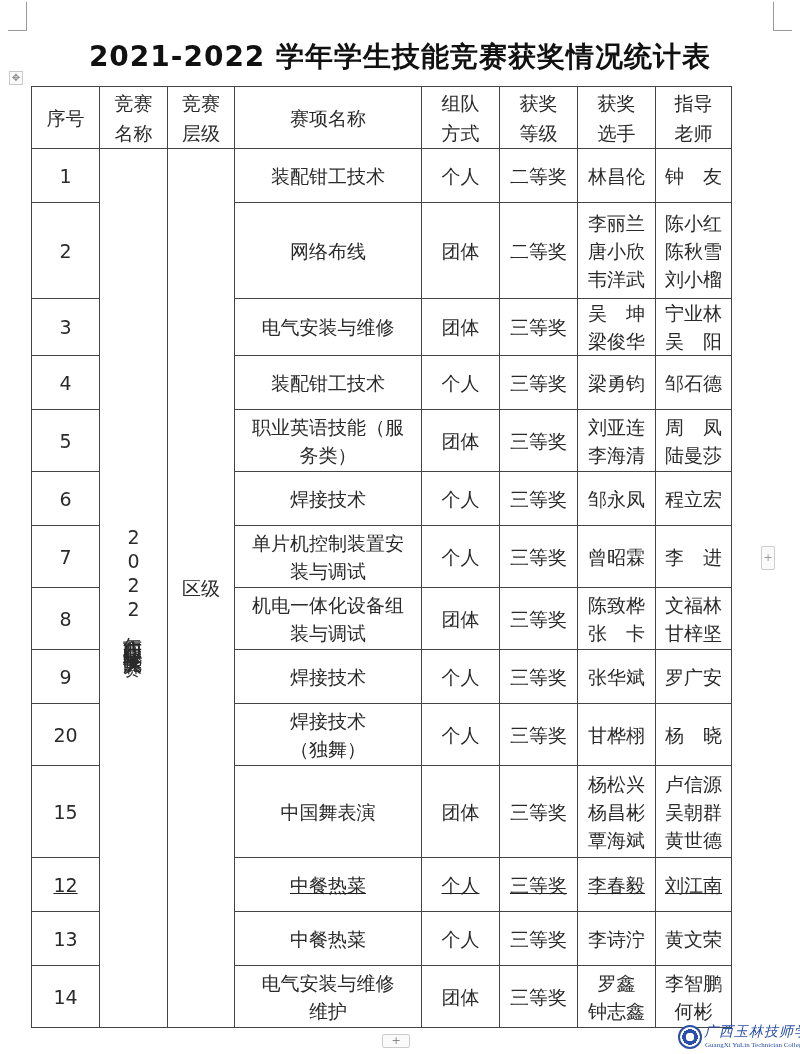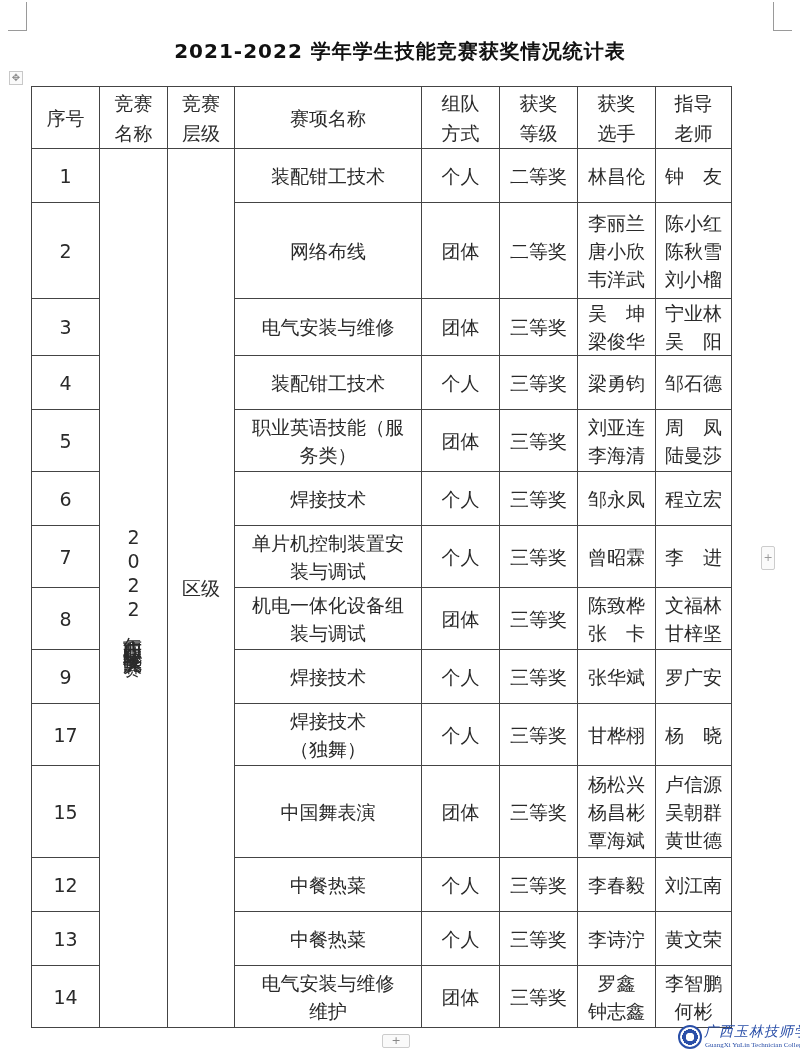--- a/index.html
+++ b/index.html
@@ -1,20 +1,20 @@
 <!DOCTYPE html>
 <html><head>
   <meta charset="utf-8">
   <style>
     html, body { margin: 0; padding: 0; background: #ffffff; }
     body { width: 800px; height: 1054px; position: relative; overflow: hidden; font-family: "DejaVu Serif", "Liberation Serif", serif; color: #222; }
     .corner-mark { position: absolute; border-color: #9a9a9a; border-style: solid; width: 18px; height: 28px; }
     .corner-tl { left: 8px; top: 2px; border-width: 0 1px 1px 0; }
     .corner-tr { left: 773px; top: 2px; border-width: 0 0 1px 1px; }
-    .title { position: absolute; left: 0; top: 38px; width: 800px; text-align: center; font-size: 20px; font-weight: bold; letter-spacing: 1px; color: #111; font-family: "DejaVu Sans", "Liberation Sans", sans-serif; }
+    .title { position: absolute; left: 0; top: 38px; width: 800px; text-align: center; font-size: 28px; font-weight: bold; letter-spacing: 1px; color: #111; font-family: "DejaVu Sans", "Liberation Sans", sans-serif; }
     .move-handle { position: absolute; left: 9px; top: 71px; width: 12px; height: 12px; border: 1px solid #c8c8c8; background: #fafafa; font-size: 10px; line-height: 12px; text-align: center; color: #888; font-family: "DejaVu Sans", sans-serif; }
     table.awards { position: absolute; left: 31px; top: 86px; border-collapse: collapse; table-layout: fixed; padding-left: 47px; }
     table.awards td, table.awards th { border: 1px solid #444; padding: 0; text-align: center; vertical-align: middle; font-weight: normal; font-size: 19px; line-height: 28px; color: #2a2a2a; font-family: "DejaVu Sans", "Liberation Sans", sans-serif; }
     table.awards th { line-height: 30px; }
     .num { font-family: "DejaVu Serif", "Liberation Serif", serif; font-size: 20px; }
     .vertical { writing-mode: vertical-rl; text-orientation: upright; letter-spacing: 2px; font-size: 19px; display: inline-block; }
     .multi span { display: block; }
     .add-col { position: absolute; left: 761px; top: 546px; width: 12px; height: 22px; border: 1px solid #ccc; border-radius: 2px; background: #fafafa; font-size: 11px; line-height: 22px; text-align: center; color: #999; font-family: "DejaVu Sans", sans-serif; }
     .add-row { position: absolute; left: 382px; top: 1034px; width: 26px; height: 12px; border: 1px solid #ccc; border-radius: 2px; background: #fafafa; font-size: 11px; line-height: 12px; text-align: center; color: #888; font-family: "DejaVu Sans", sans-serif; }
     .watermark { position: absolute; left: 678px; top: 1025px; width: 122px; height: 29px; }
@@ -209,21 +209,21 @@
         <td>个人</td>
         <td>三等奖</td>
         <td class="multi">
           <span>张华斌</span>
         </td>
         <td class="multi">
           <span>罗广安</span>
         </td>
       </tr>
       <tr style="height: 62px;">
-        <td class="num">17</td>
+        <td class="num">20</td>
         <td class="multi">
           <span>焊接技术</span>
           <span>（独舞）</span>
         </td>
         <td>个人</td>
         <td>三等奖</td>
         <td class="multi">
           <span>甘桦栩</span>
         </td>
         <td class="multi">
@@ -241,21 +241,21 @@
           <span>杨松兴</span>
           <span>杨昌彬</span>
           <span>覃海斌</span>
         </td>
         <td class="multi">
           <span>卢信源</span>
           <span>吴朝群</span>
           <span>黄世德</span>
         </td>
       </tr>
-      <tr style="height: 54px;">
+      <tr style="height: 54px; text-decoration: underline;">
         <td class="num">12</td>
         <td class="multi">
           <span>中餐热菜</span>
         </td>
         <td>个人</td>
         <td>三等奖</td>
         <td class="multi">
           <span>李春毅</span>
         </td>
         <td class="multi">

